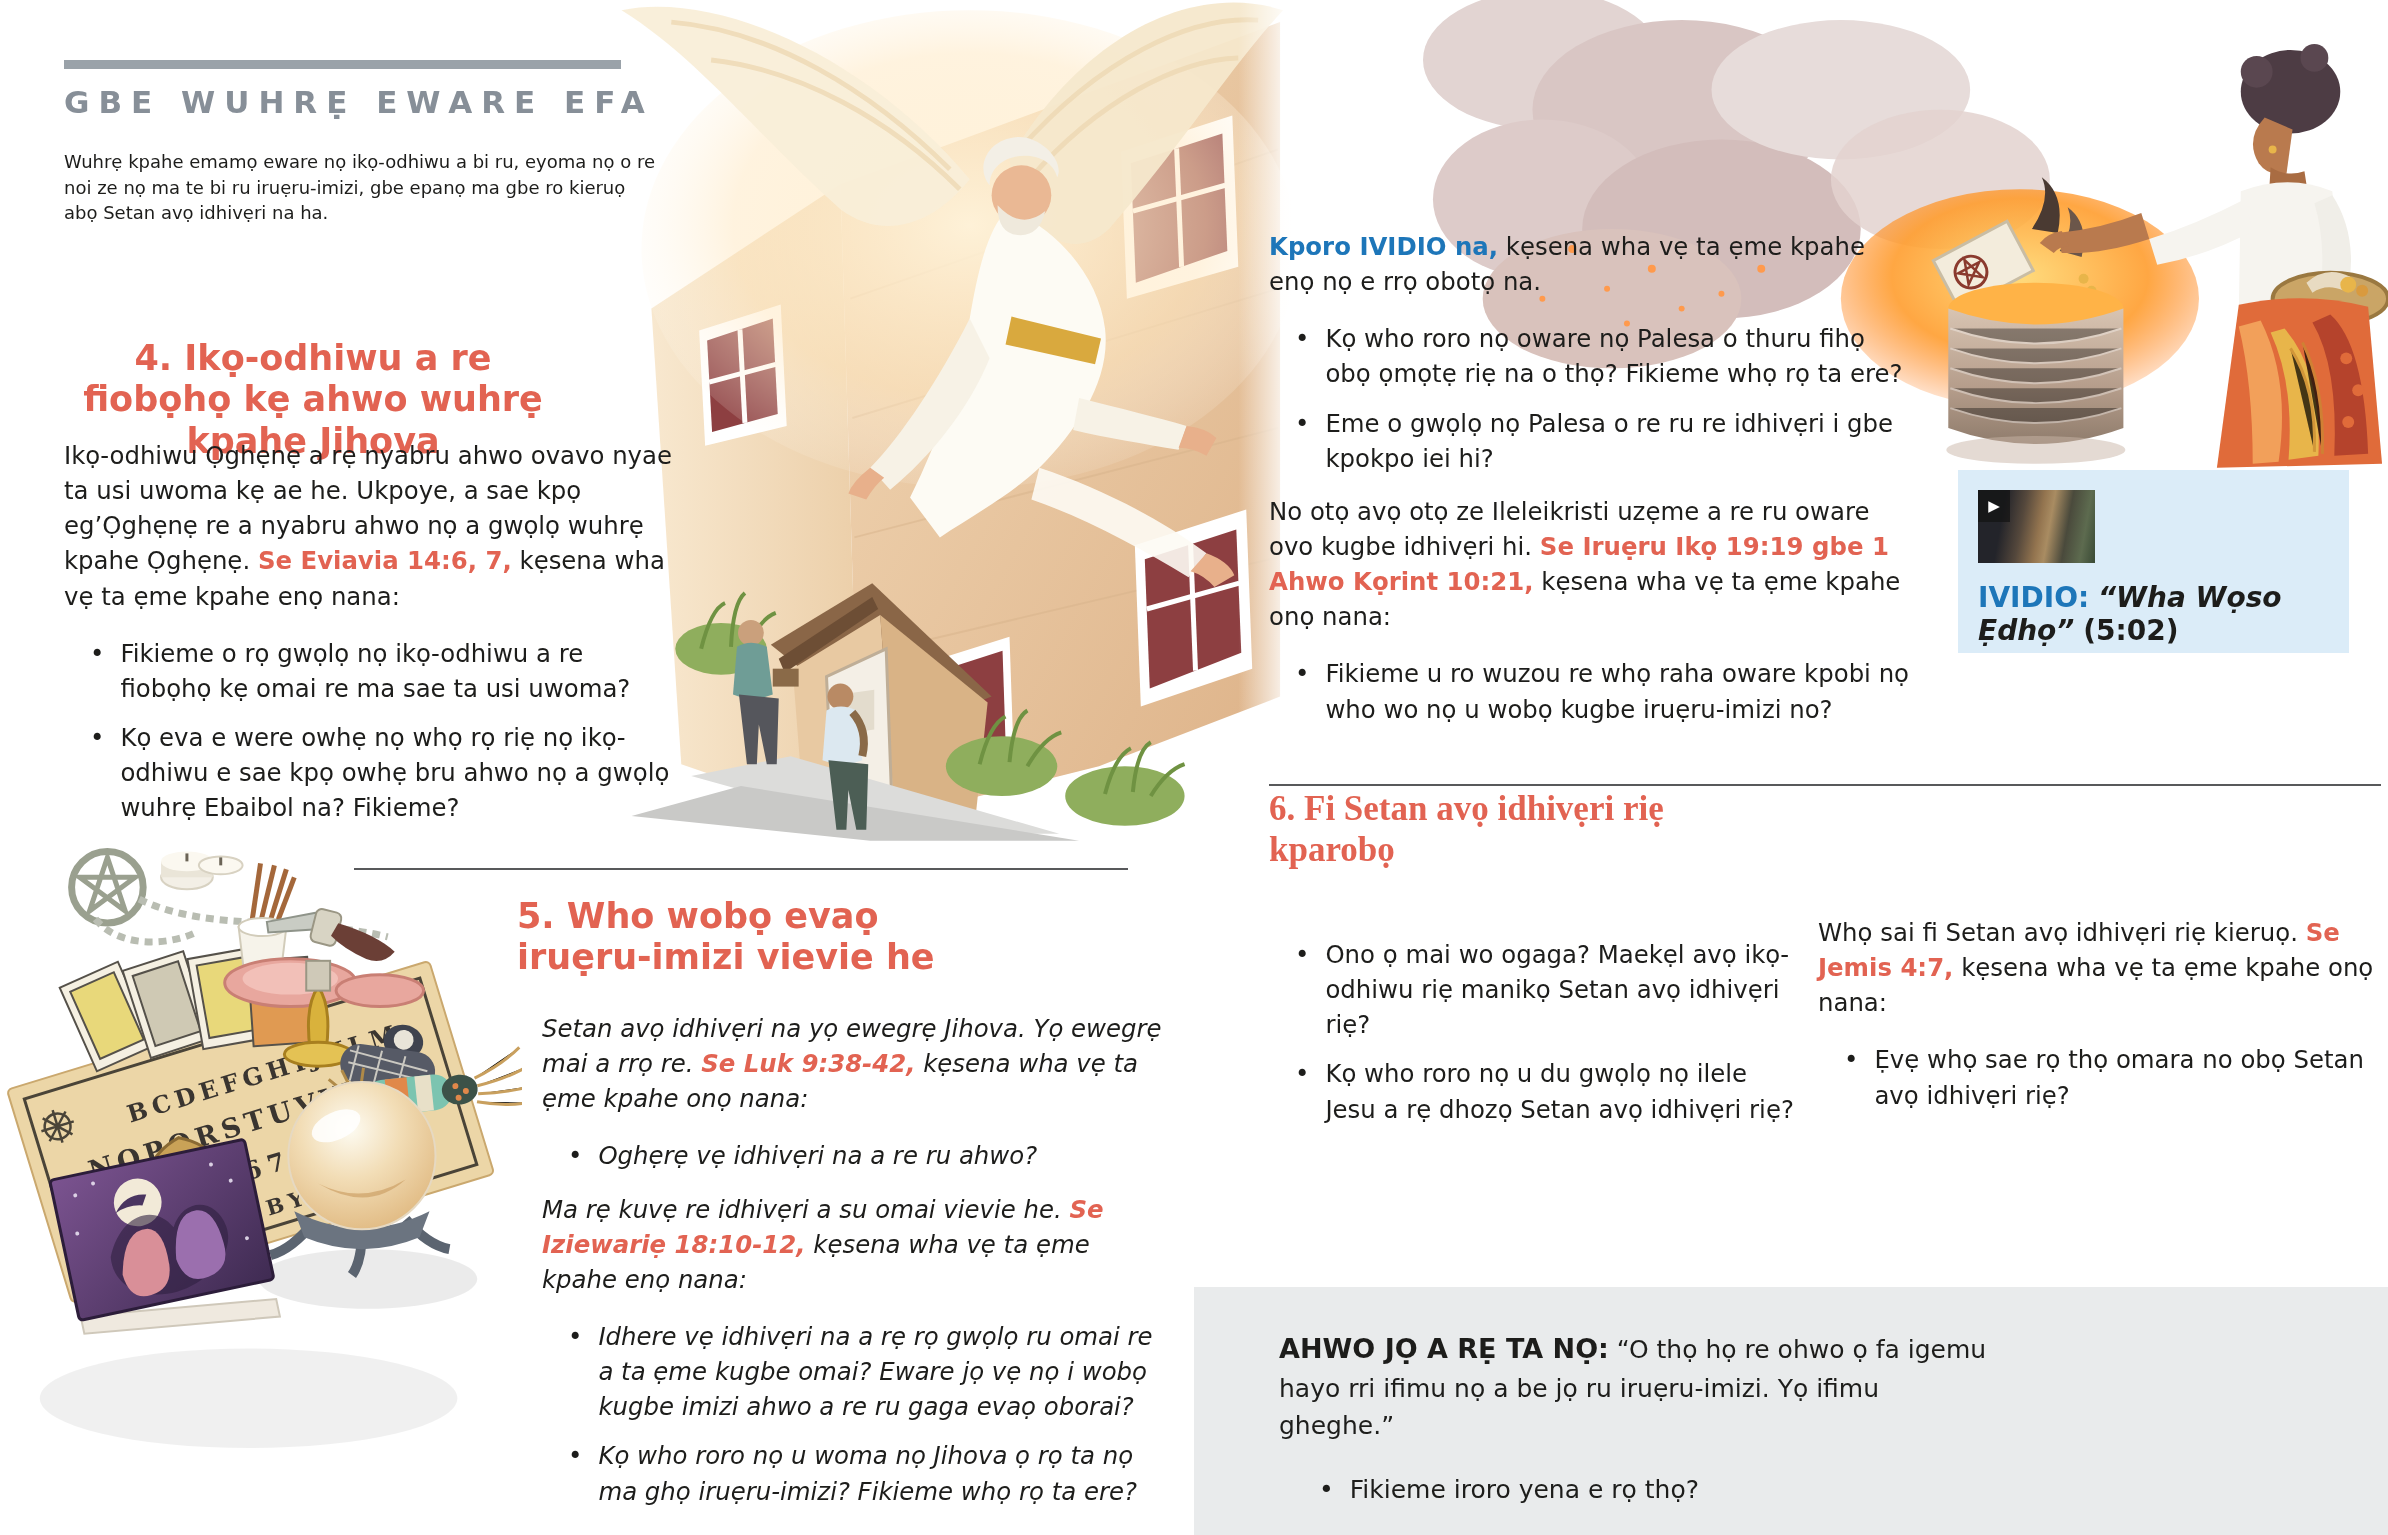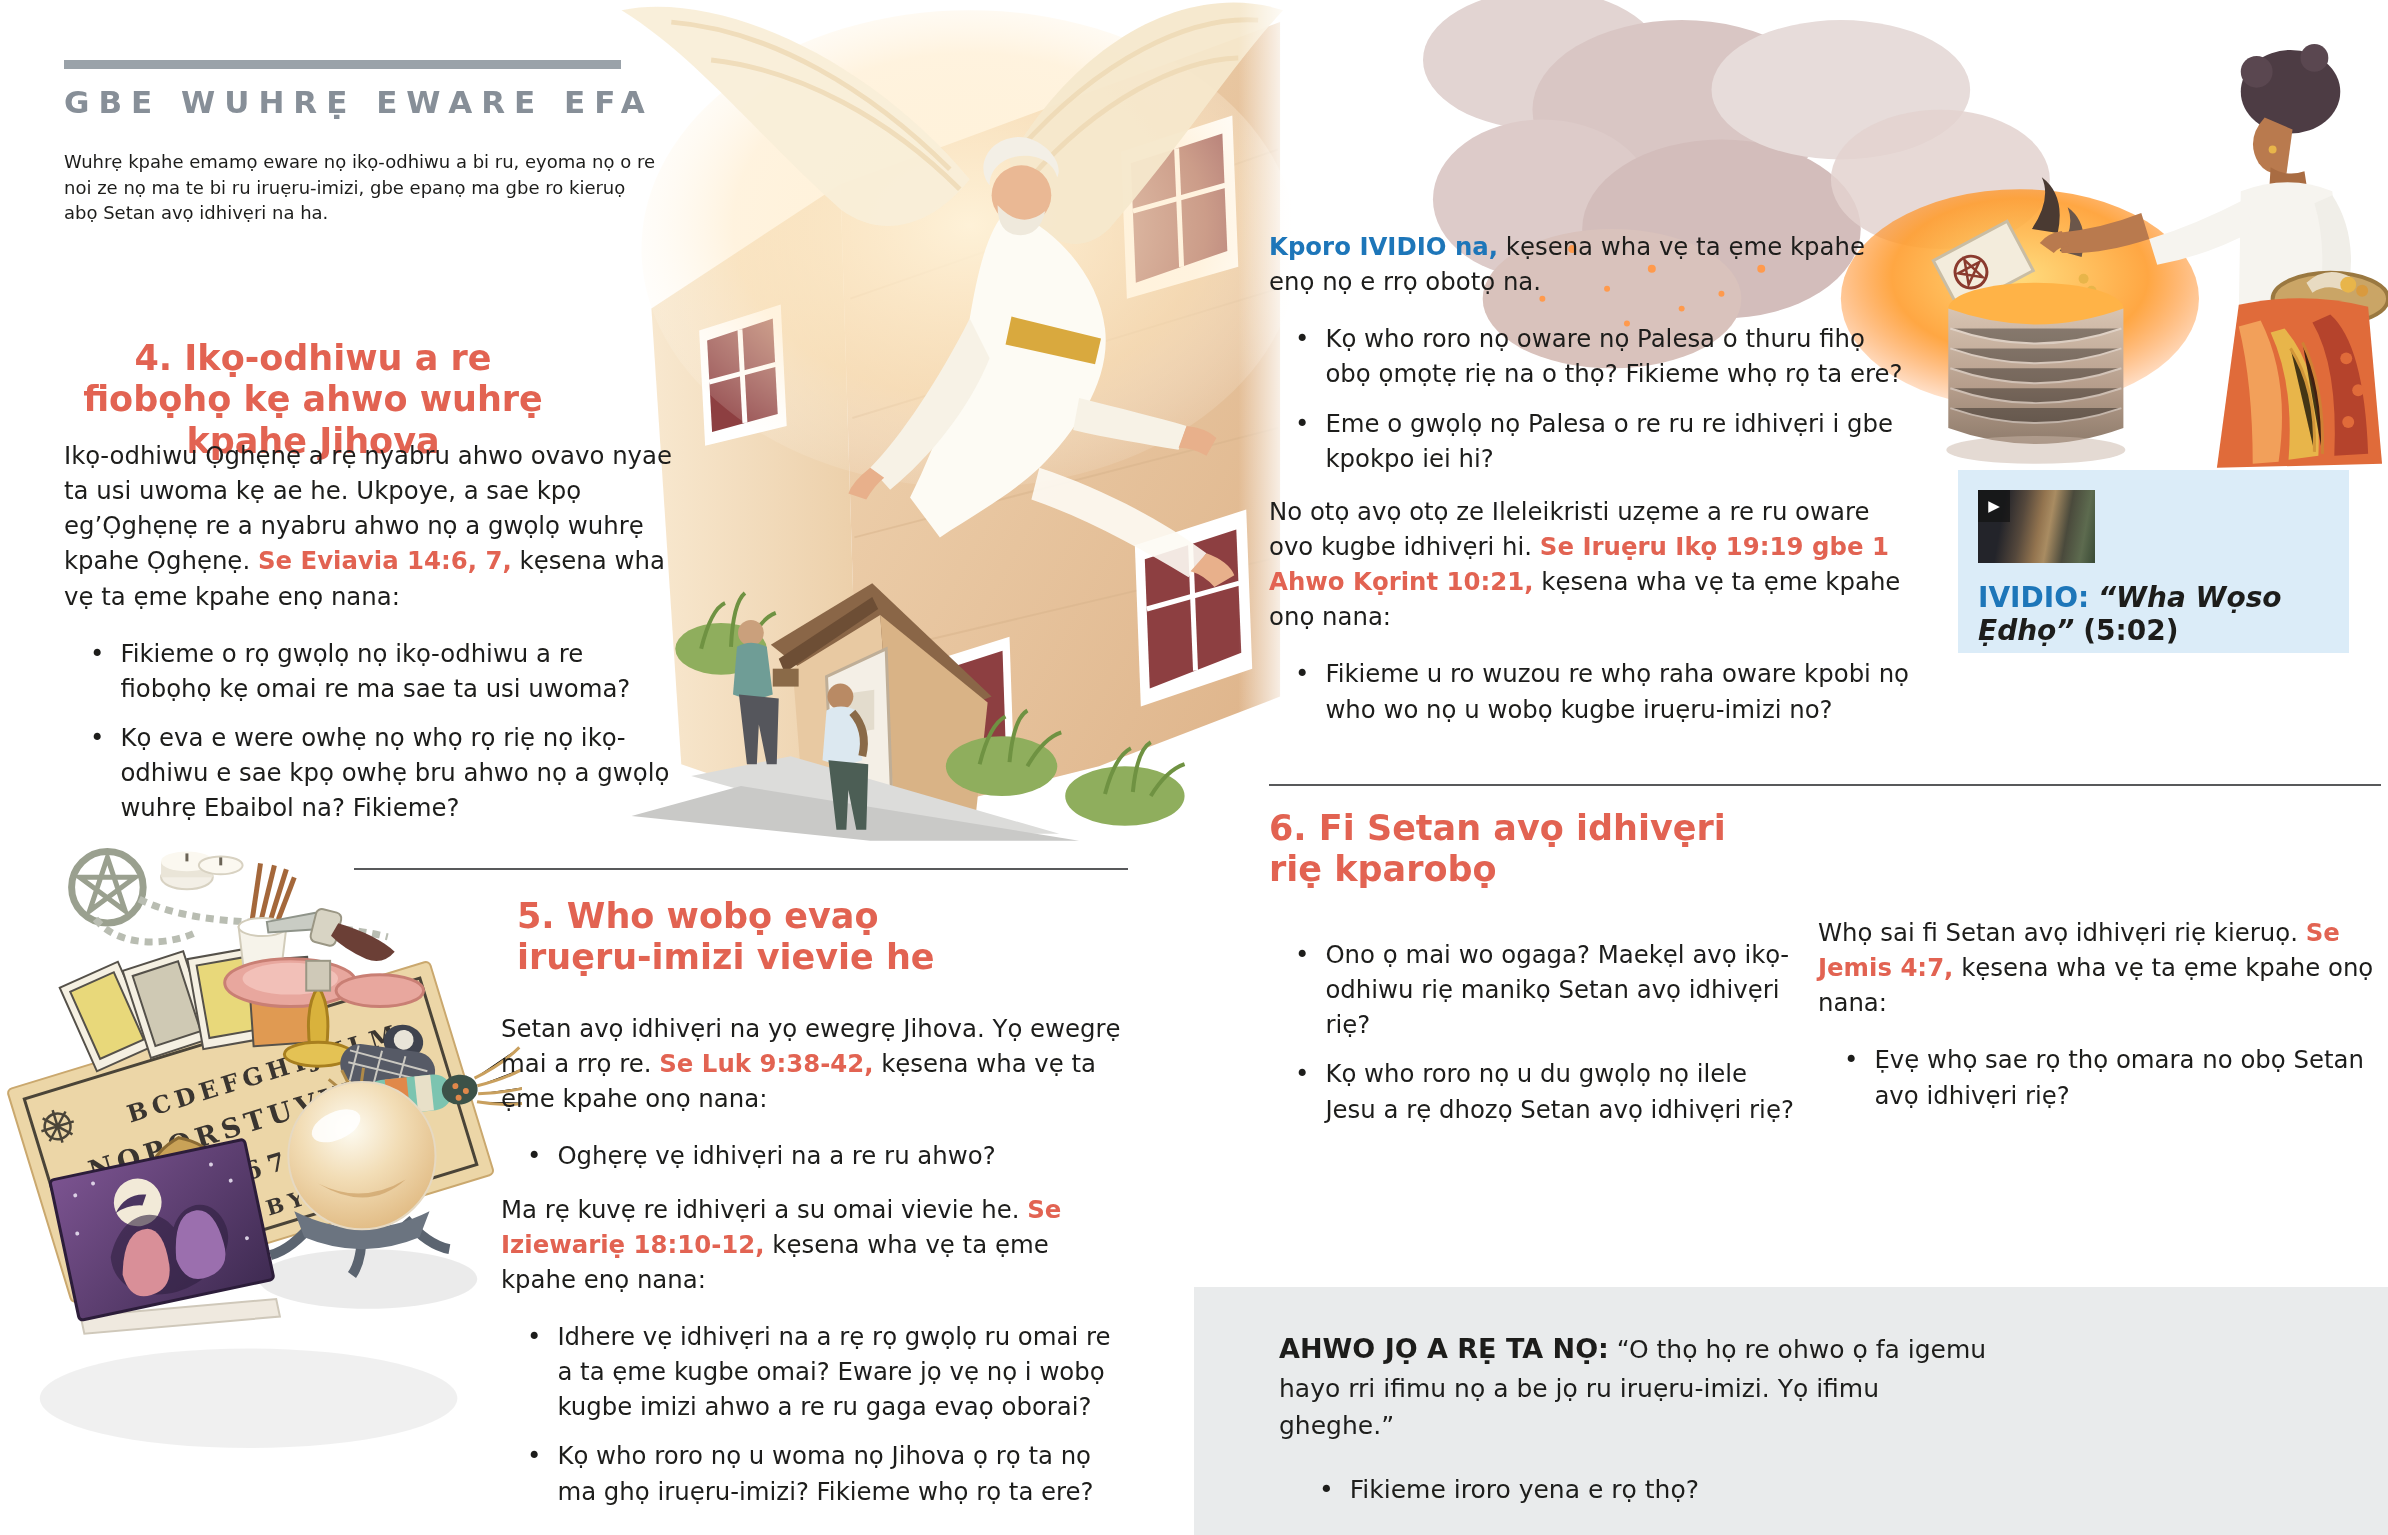--- a/index.html
+++ b/index.html
@@ -20,22 +20,22 @@
   .lead-link{color:#1d76b9;font-weight:bold;}
   ul.bullets{list-style:none;margin:22px 0 18px 0;padding:0 0 0 26px;}
   ul.bullets li{display:flex;gap:16px;margin-bottom:14px;}
   ul.bullets .dot{flex:0 0 auto;line-height:1.44;}
   .s4-flow{left:64px;top:438px;width:615px;}
   .rcol-flow{left:1269px;top:229px;width:649px;}
   .divider{height:2px;background:#58595b;}
   .div5{left:354px;top:868px;width:774px;}
   .div6{left:1269px;top:784px;width:1112px;}
   .s5-title{left:517px;top:896px;width:438px;}
-  .s5-flow{left:501px;top:1011px;width:625px;}
-  .s6-title{left:1269px;top:808px;width:458px;}
+  .s5-flow{left:542px;top:1011px;width:625px;font-style:italic;}
+  .s6-title{left:1269px;top:788px;width:458px;font-family:Liberation Serif, serif;}
   .s6-col1{left:1269px;top:915px;width:535px;}
   .s6-col2{left:1818px;top:915px;width:565px;}
   
   .video-box{left:1958px;top:470px;width:391px;height:183px;background:#dbecf8;}
   .video-box .thumb{position:absolute;left:20px;top:20px;width:117px;height:73px;
     background:linear-gradient(100deg,#23242a 0%,#23242a 22%,#55483c 38%,#93744f 52%,#a98c62 60%,#4a4a3c 74%,#5d6b4f 88%,#394a35 100%);}
   .video-box .play{position:absolute;left:0;top:0;width:32px;height:32px;background:rgba(20,20,20,.72);
     display:flex;align-items:center;justify-content:center;}
   .video-box .play span{color:#ffffff;font-size:15px;line-height:1;}
   .vcap{position:absolute;left:20px;top:111px;width:353px;font-size:28px;}

